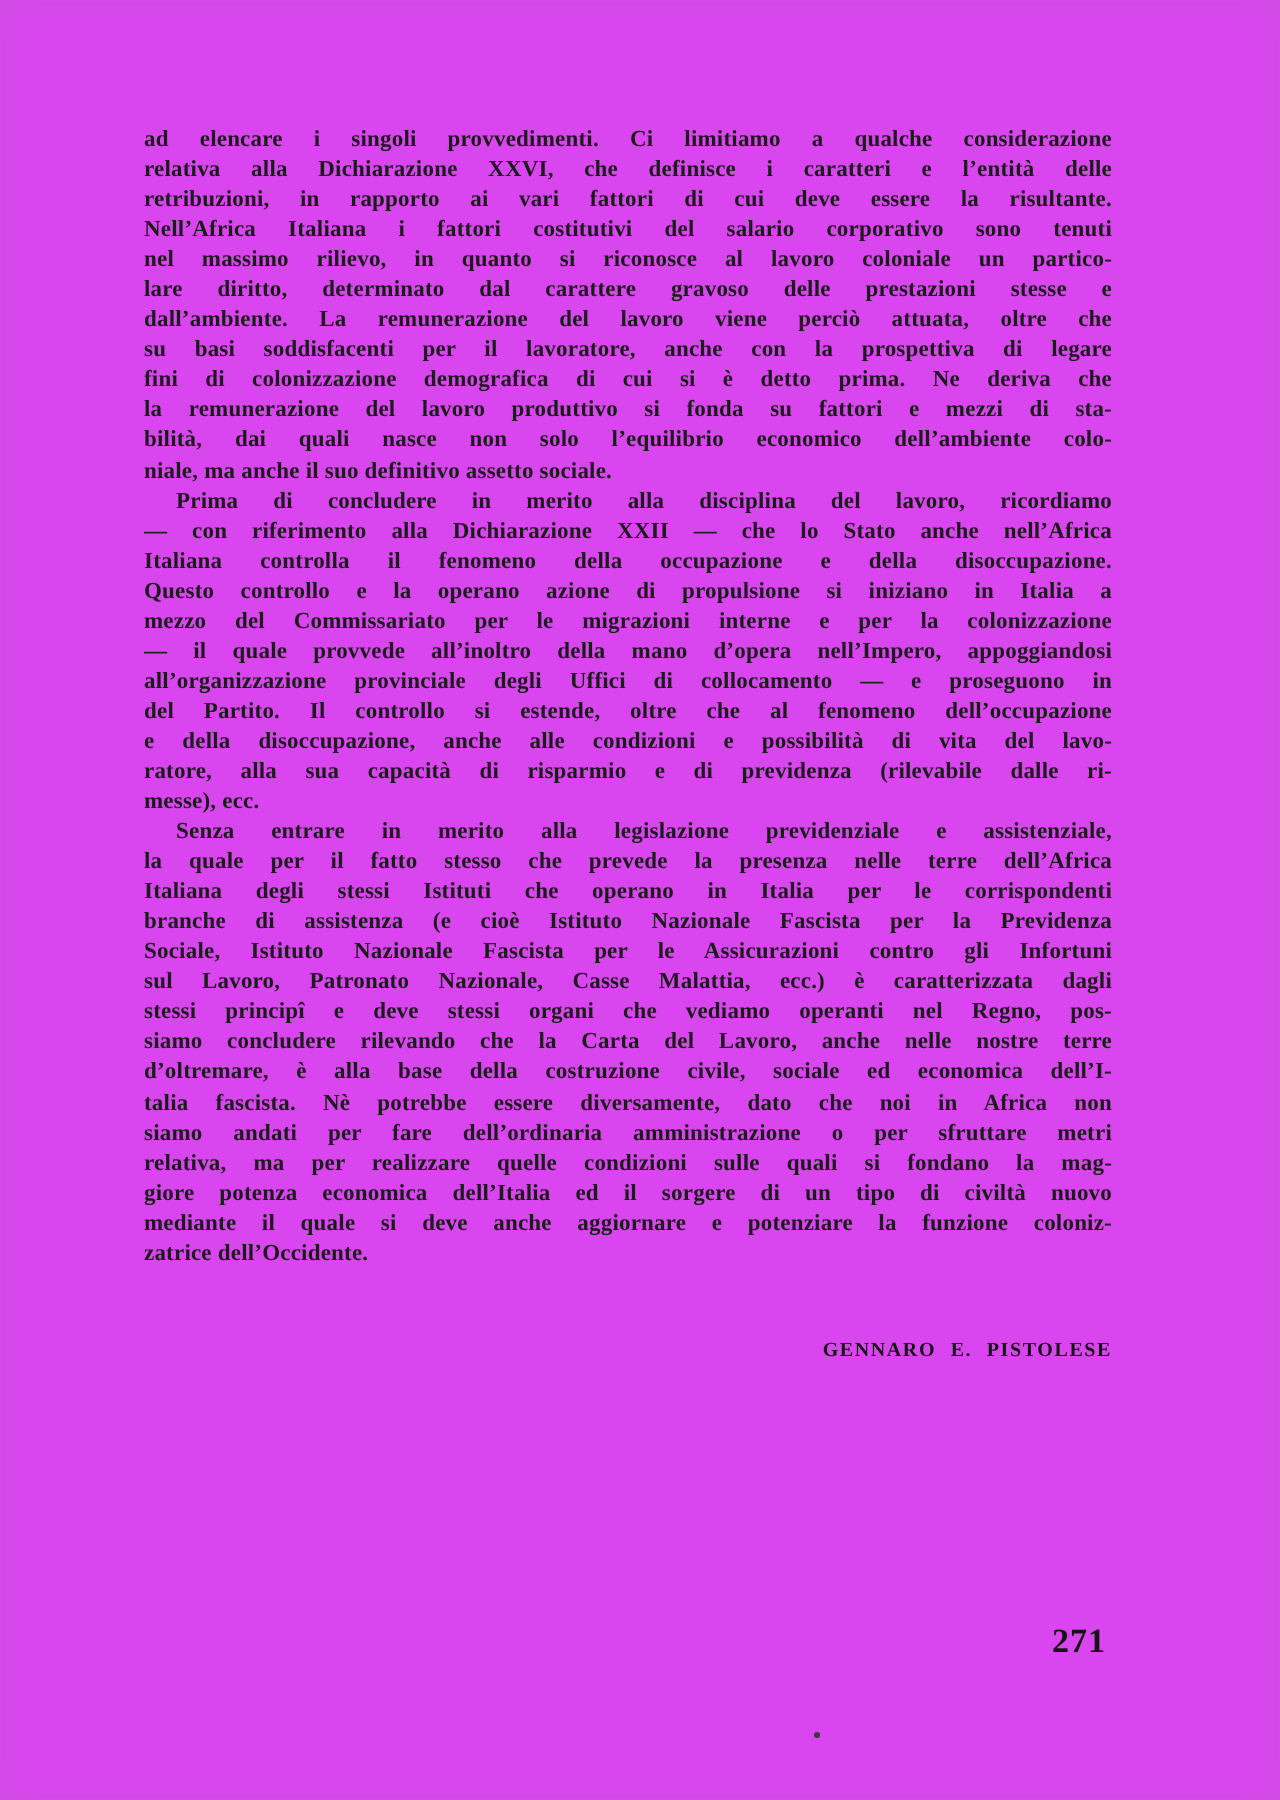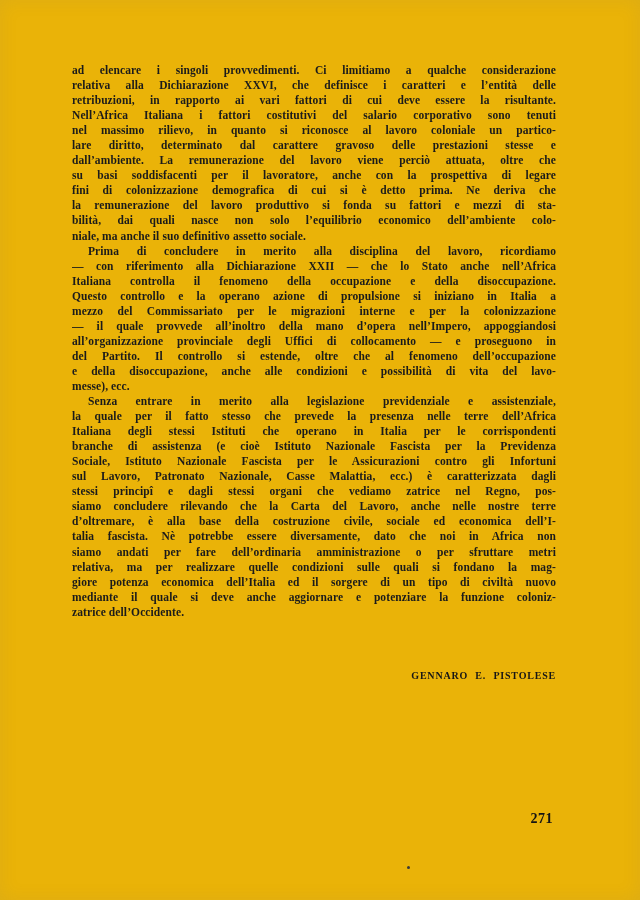--- a/index.html
+++ b/index.html
@@ -5,21 +5,21 @@
   html, body {
     margin: 0;
     padding: 0;
     background: #e9e9e7;
   }
   .page {
     position: relative;
     width: 640px;
     height: 900px;
     margin: 0 auto;
-    background: #eab308;
+    background: #d946ef;
     box-shadow: inset 0 0 18px rgba(120,120,115,0.12);
     overflow: hidden;
     font-family: "Liberation Serif", "DejaVu Serif", serif;
     color: #1b1b1b;
   }
   .text-block {
     position: absolute;
     left: 72px;
     top: 63px;
     width: 484px;
@@ -51,21 +51,21 @@
     font-size: 10px;
     font-weight: bold;
     letter-spacing: 0.8px;
     word-spacing: 4px;
     color: #161616;
   }
   .page-number {
     position: absolute;
     top: 811px;
     right: 87px;
-    font-size: 14px;
+    font-size: 17px;
     font-weight: bold;
     letter-spacing: 0.5px;
     color: #141414;
   }
   .speck {
     position: absolute;
     left: 407px;
     top: 866px;
     width: 3px;
     height: 3px;
@@ -96,30 +96,31 @@
       <div class="paragraph">
         <div class="line indent">Prima di concludere in merito alla disciplina del lavoro, ricordiamo</div>
         <div class="line">— con riferimento alla Dichiarazione XXII — che lo Stato anche nell’Africa</div>
         <div class="line">Italiana controlla il fenomeno della occupazione e della disoccupazione.</div>
         <div class="line">Questo controllo e la operano azione di propulsione si iniziano in Italia a</div>
         <div class="line">mezzo del Commissariato per le migrazioni interne e per la colonizzazione</div>
         <div class="line">— il quale provvede all’inoltro della mano d’opera nell’Impero, appoggiandosi</div>
         <div class="line">all’organizzazione provinciale degli Uffici di collocamento — e proseguono in</div>
         <div class="line">del Partito. Il controllo si estende, oltre che al fenomeno dell’occupazione</div>
         <div class="line">e della disoccupazione, anche alle condizioni e possibilità di vita del lavo-</div>
+        <div class="line">ratore, alla sua capacità di risparmio e di previdenza (rilevabile dalle ri-</div>
         <div class="line para-end">messe), ecc.</div>
       </div>
       <div class="paragraph">
         <div class="line indent">Senza entrare in merito alla legislazione previdenziale e assistenziale,</div>
         <div class="line">la quale per il fatto stesso che prevede la presenza nelle terre  dell’Africa</div>
         <div class="line">Italiana degli stessi Istituti che operano in Italia per le corrispondenti</div>
         <div class="line">branche di assistenza (e cioè Istituto Nazionale Fascista per la Previdenza</div>
         <div class="line">Sociale, Istituto Nazionale Fascista per le Assicurazioni contro gli Infortuni</div>
         <div class="line">sul Lavoro, Patronato Nazionale, Casse Malattia, ecc.) è caratterizzata dagli</div>
-        <div class="line">stessi principî e dagli stessi organi che vediamo zatrice nel Regno, pos-</div>
+        <div class="line">stessi principî e deve stessi organi che vediamo operanti nel Regno, pos-</div>
         <div class="line">siamo concludere rilevando che la Carta del Lavoro, anche nelle nostre terre</div>
         <div class="line">d’oltremare, è alla base della costruzione civile, sociale ed economica dell’I-</div>
         <div class="line">talia fascista. Nè potrebbe essere diversamente, dato che noi in Africa non</div>
         <div class="line">siamo andati per fare dell’ordinaria amministrazione o per sfruttare metri</div>
         <div class="line">relativa, ma per realizzare quelle condizioni sulle quali si fondano la mag-</div>
         <div class="line">giore potenza economica dell’Italia ed il sorgere di un tipo di civiltà nuovo</div>
         <div class="line">mediante il quale si deve anche aggiornare e potenziare la funzione coloniz-</div>
         <div class="line para-end">zatrice dell’Occidente.</div>
       </div>
     </div>

